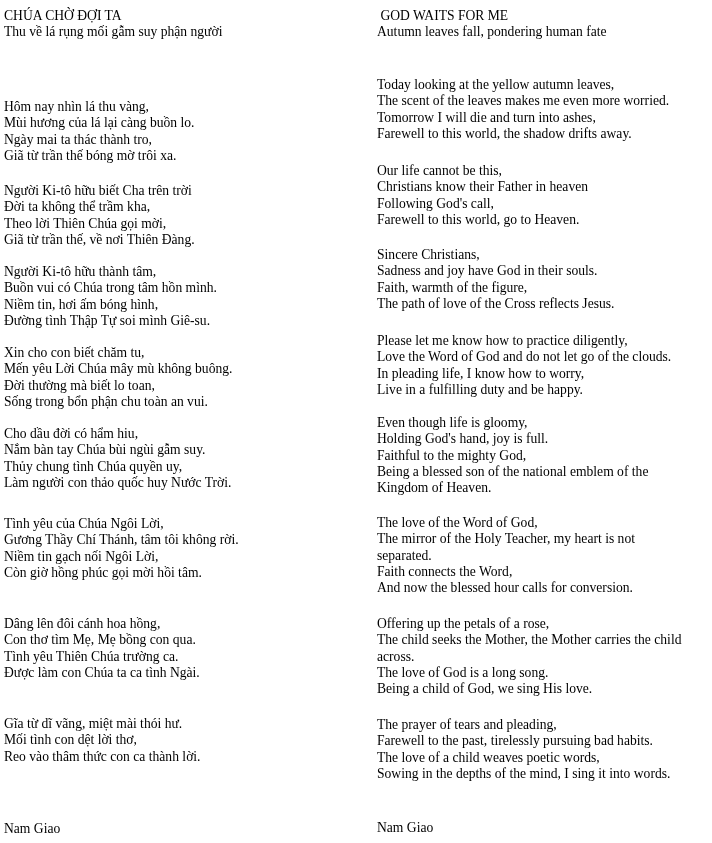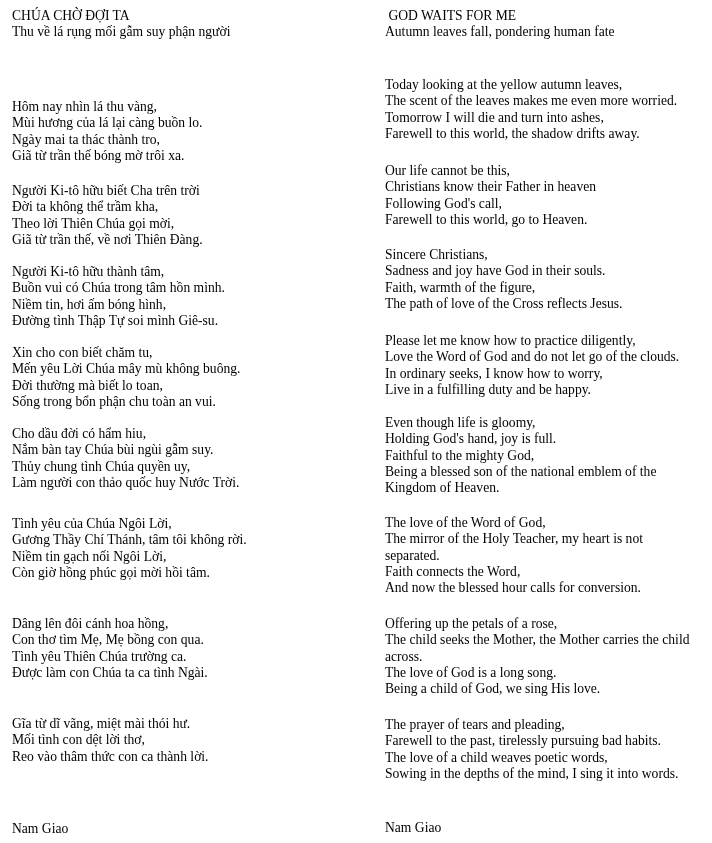--- a/index.html
+++ b/index.html
@@ -12,21 +12,20 @@
     background: #ffffff;
     color: #000000;
     font-family: "Liberation Serif", "DejaVu Serif", serif;
     font-size: 13.6px;
     overflow: hidden;
     position: relative;
   }
   .page {
     position: absolute;
     inset: 0;
-    margin-left: 8px;
   }
   .col {
     position: absolute;
     top: 0;
     height: 843px;
   }
   .col-left  { left: 4px;   width: 360px; }
   .col-right { left: 377px; width: 335px; }
   .line, .stanza, .sig {
     position: absolute;
@@ -60,21 +59,21 @@
     <div class="sig" style="top:821px">Nam Giao</div>
   </div>
 
   <div class="col col-right">
     <div class="line" style="top:8px"> GOD WAITS FOR ME</div>
     <div class="line" style="top:24px">Autumn leaves fall, pondering human fate</div>
 
     <div class="stanza" style="top:77px"><div class="line">Today looking at the yellow autumn leaves,</div><div class="line">The scent of the leaves makes me even more worried.</div><div class="line">Tomorrow I will die and turn into ashes,</div><div class="line">Farewell to this world, the shadow drifts away.</div></div>
     <div class="stanza" style="top:163px"><div class="line">Our life cannot be this,</div><div class="line">Christians know their Father in heaven</div><div class="line">Following God's call,</div><div class="line">Farewell to this world, go to Heaven.</div></div>
     <div class="stanza" style="top:247px"><div class="line">Sincere Christians,</div><div class="line">Sadness and joy have God in their souls.</div><div class="line">Faith, warmth of the figure,</div><div class="line">The path of love of the Cross reflects Jesus.</div></div>
-    <div class="stanza" style="top:333px"><div class="line">Please let me know how to practice diligently,</div><div class="line">Love the Word of God and do not let go of the clouds.</div><div class="line">In ordinary seeks, I know how to worry,</div><div class="line">Live in a fulfilling duty and be happy.</div></div>
+    <div class="stanza" style="top:333px"><div class="line">Please let me know how to practice diligently,</div><div class="line">Love the Word of God and do not let go of the clouds.</div><div class="line">In pleading life, I know how to worry,</div><div class="line">Live in a fulfilling duty and be happy.</div></div>
     <div class="stanza" style="top:415px"><div class="line">Even though life is gloomy,</div><div class="line">Holding God's hand, joy is full.</div><div class="line">Faithful to the mighty God,</div><div class="line">Being a blessed son of the national emblem of the</div><div class="line">Kingdom of Heaven.</div></div>
     <div class="stanza" style="top:515px"><div class="line">The love of the Word of God,</div><div class="line">The mirror of the Holy Teacher, my heart is not</div><div class="line">separated.</div><div class="line">Faith connects the Word,</div><div class="line">And now the blessed hour calls for conversion.</div></div>
     <div class="stanza" style="top:616px"><div class="line">Offering up the petals of a rose,</div><div class="line">The child seeks the Mother, the Mother carries the child</div><div class="line">across.</div><div class="line">The love of God is a long song.</div><div class="line">Being a child of God, we sing His love.</div></div>
     <div class="stanza" style="top:717px"><div class="line">The prayer of tears and pleading,</div><div class="line">Farewell to the past, tirelessly pursuing bad habits.</div><div class="line">The love of a child weaves poetic words,</div><div class="line">Sowing in the depths of the mind, I sing it into words.</div></div>
 
     <div class="sig" style="top:820px">Nam Giao</div>
   </div>
 
 </div>
 

